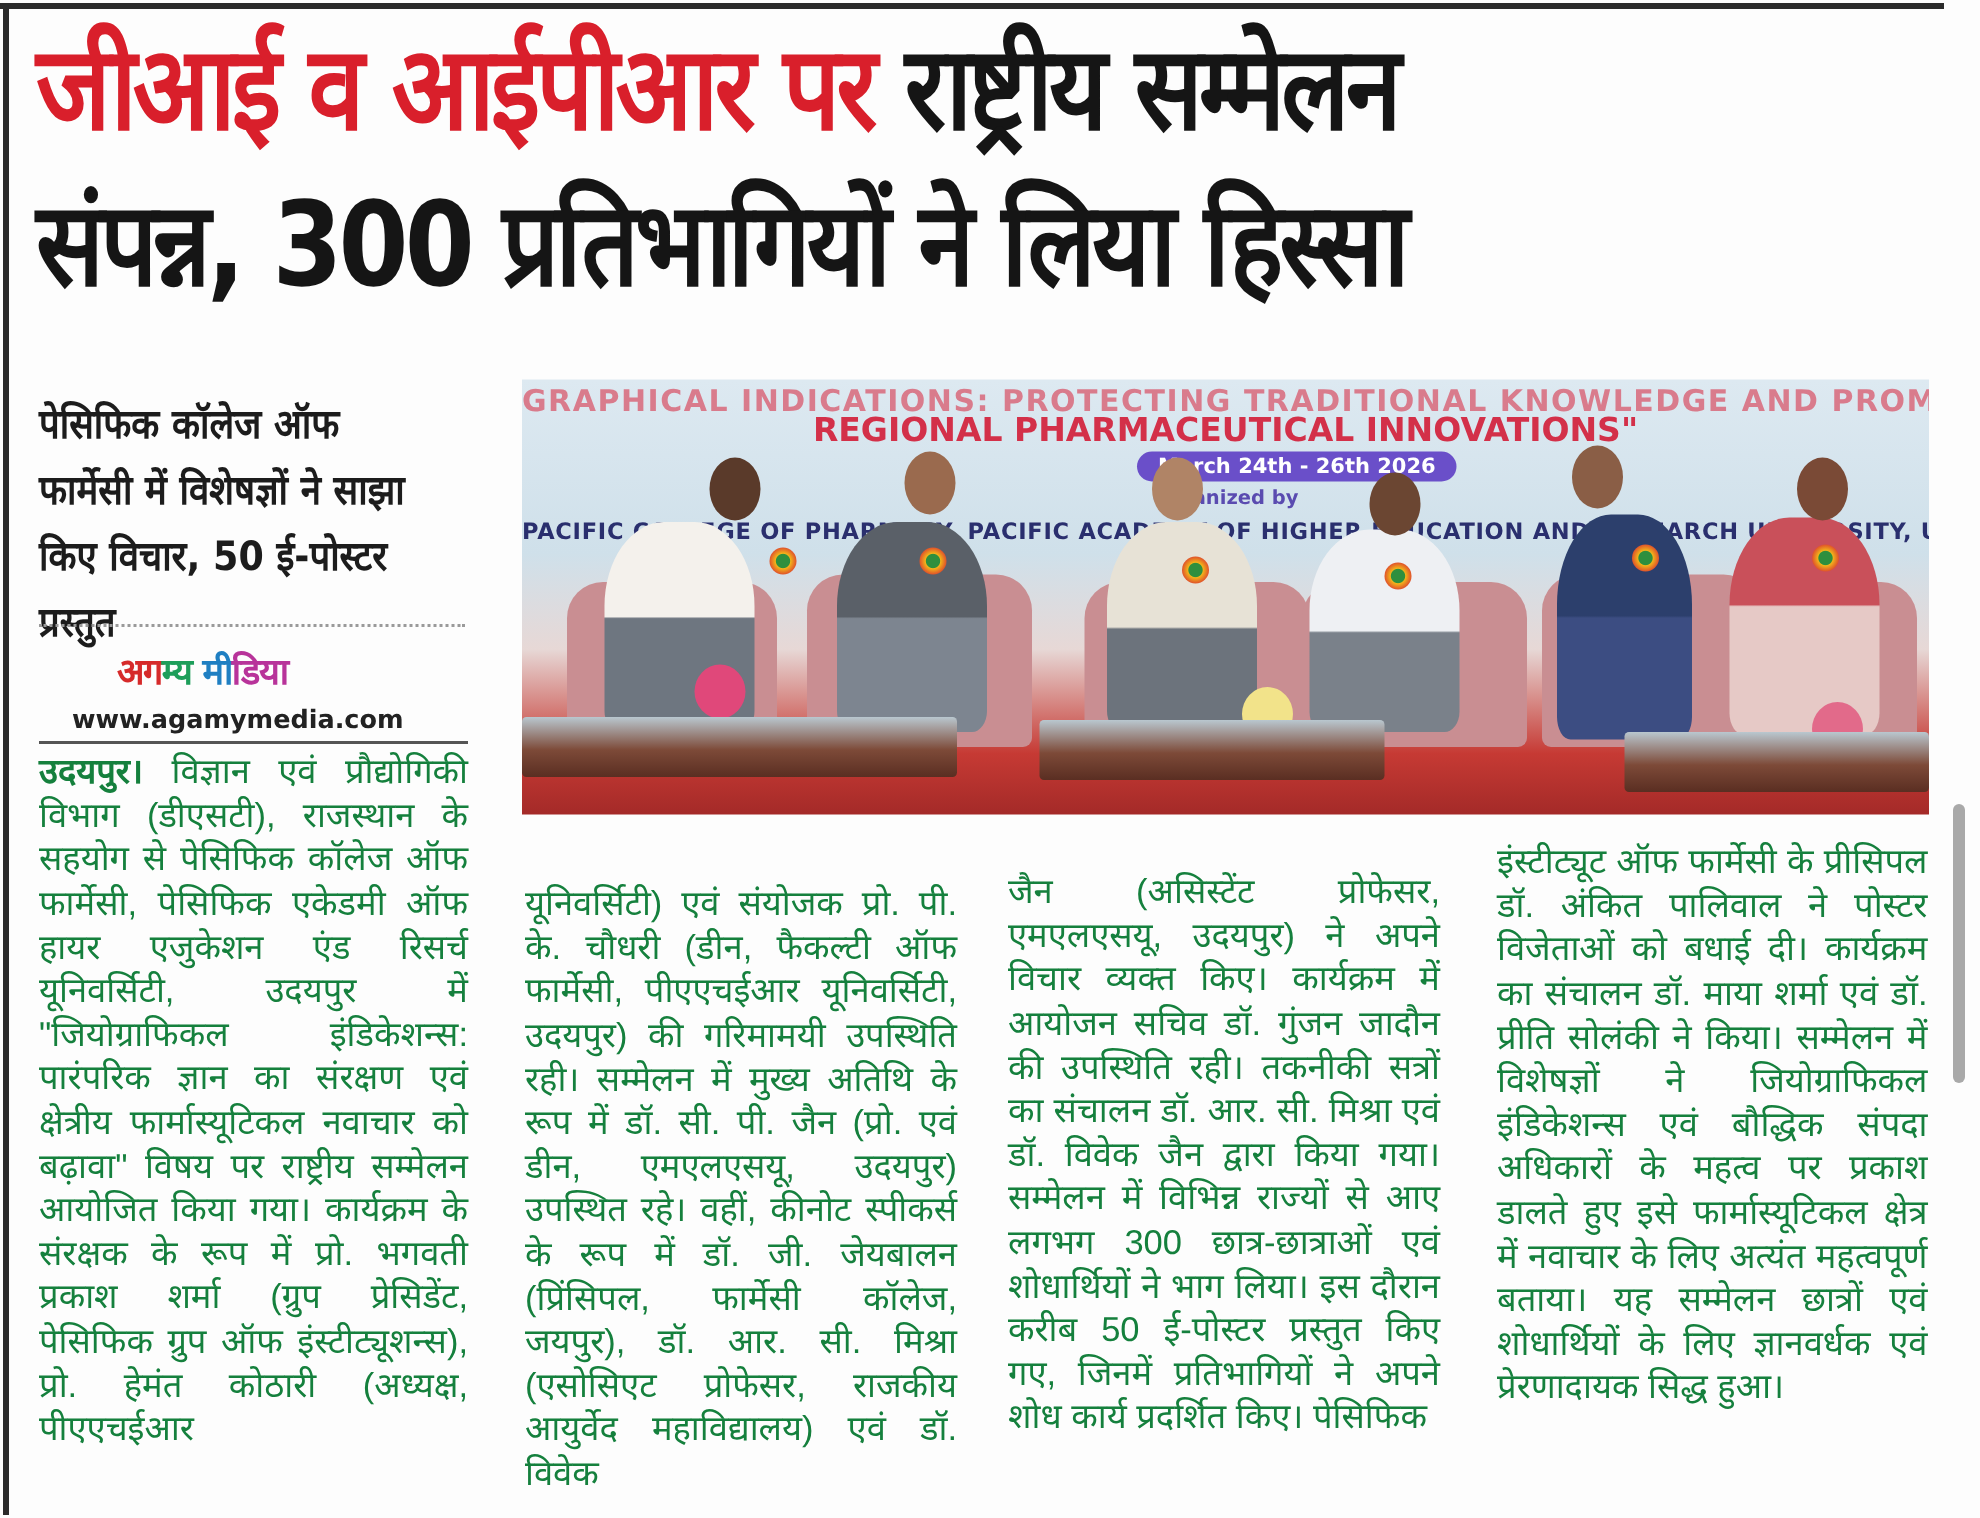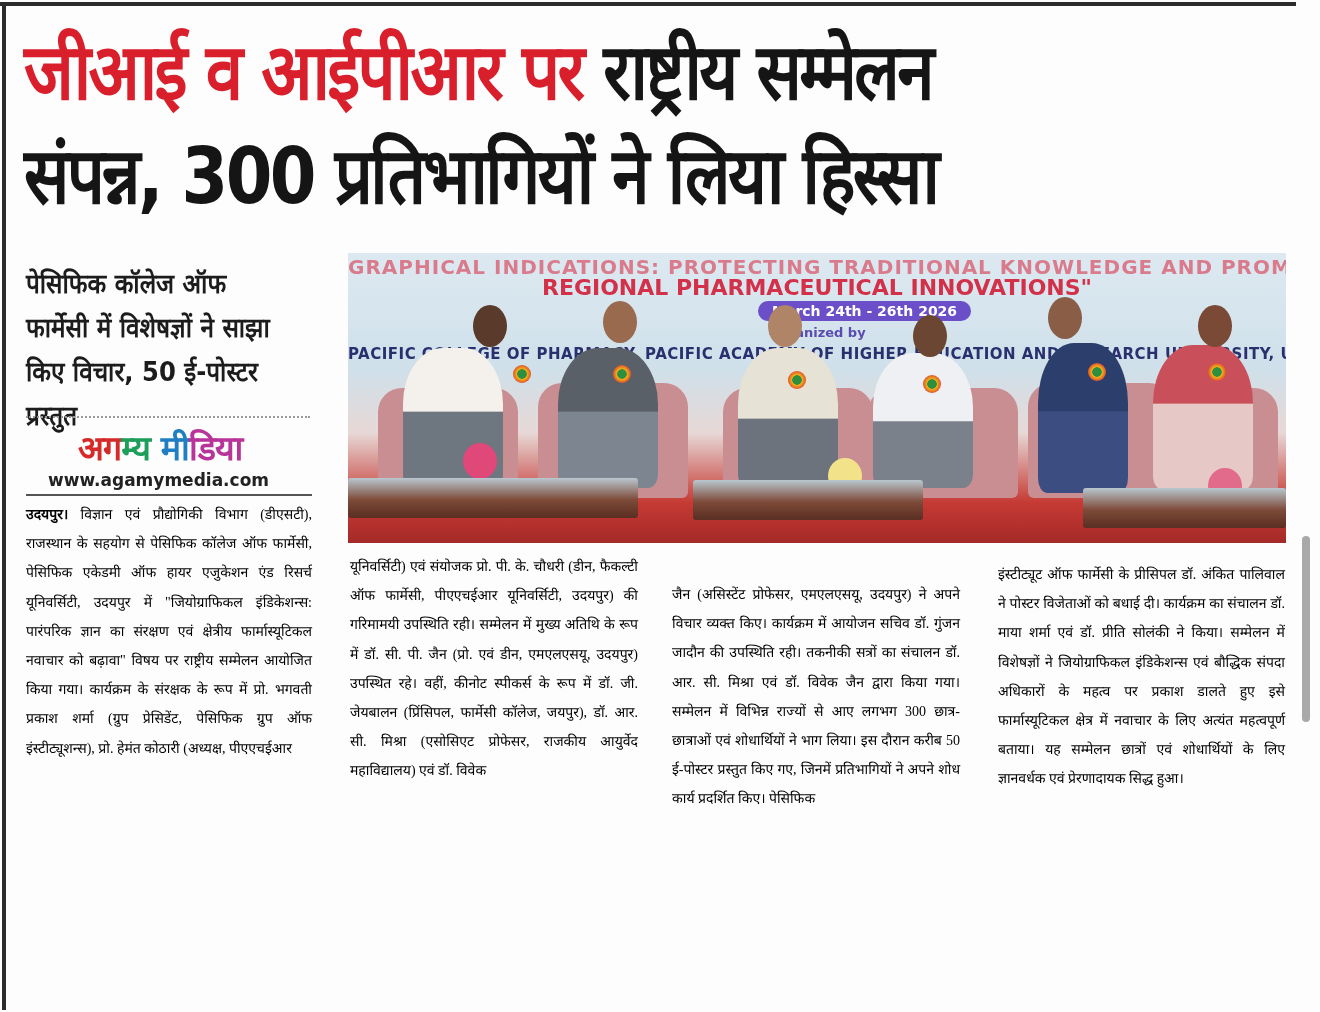--- a/index.html
+++ b/index.html
@@ -4,38 +4,38 @@
 <style>
   html, body { margin:0; padding:0; }
   body {
     width:1320px; height:1012px; overflow:hidden; position:relative;
     background:#fdfdfd; color:#1a1a1a;
     font-family:"DejaVu Sans", "Liberation Sans", sans-serif;
   }
   .top-rule { position:absolute; left:0; top:2px; width:1296px; height:4px; background:#2b2b2b; }
   .left-rule { position:absolute; left:2px; top:2px; width:4px; height:1008px; background:#2b2b2b; }
 
-  .headline { position:absolute; left:24px; top:20px; width:1270px; }
+  .headline { position:absolute; left:24px; top:8px; width:1270px; }
   .hl-line {
     font-family:"DejaVu Sans", sans-serif; font-weight:bold;
     font-size:78px; line-height:104px; letter-spacing:-3px; white-space:nowrap;
     transform:scaleX(0.86); transform-origin:left top;
   }
   .hl-red { color:#d91f2b; }
   .hl-black { color:#151515; }
 
   .subhead {
     position:absolute; left:26px; top:262px; width:290px;
     font-family:"DejaVu Sans", sans-serif; font-weight:bold;
     font-size:27px; line-height:44px; color:#1c1c1c;
     transform:scaleX(0.9); transform-origin:left top;
   }
   .dotted { position:absolute; left:26px; top:416px; width:284px; border-top:2px dotted #9a9a9a; }
   .logo {
-    position:absolute; left:78px; top:428px; font-weight:bold; font-size:34px; line-height:40px;
+    position:absolute; left:78px; top:428px; font-weight:bold; font-size:24px; line-height:40px;
     font-family:"DejaVu Sans", sans-serif; letter-spacing:-1px;text-align:center;
   }
   .logo .c1{color:#d62a2a}.logo .c2{color:#1d9e5a}.logo .c3{color:#1f7fc2}.logo .c4{color:#b8339a}
   .site {
     position:absolute; left:48px; top:470px; font-weight:bold; font-size:17px; color:#222;
     font-family:"DejaVu Sans", sans-serif;
   }
   .site-rule { position:absolute; left:26px; top:494px; width:286px; border-top:2px solid #555; }
 
   .photo {
@@ -52,24 +52,24 @@
     font-size:13px; font-weight:bold; }
   .banner-l3 { position:absolute; left:0; top:92px; width:938px; text-align:center; color:#2a2f6e;
     font-size:15px; font-weight:bold; white-space:nowrap; letter-spacing:.5px; }
   .sofa { position:absolute; background:#c98e92; border-radius:24px 24px 6px 6px; }
   .person { position:absolute; border-radius:40% 40% 10% 10%; }
   .head { position:absolute; width:34px; height:42px; border-radius:50%; background:#8a5a3e; }
   .badge { position:absolute; width:18px; height:18px; border-radius:50%; background:radial-gradient(#2e8f3e 35%,#f2b21a 40%,#e0542a 70%); }
   .table { position:absolute; height:40px; background:linear-gradient(180deg,#b9c7cf,#7d4a38 55%,#5a2e22); border-radius:3px; }
   .flowers { position:absolute; width:34px; height:36px; border-radius:50%; }
 
-  .article { position:absolute; font-family:Liberation Serif, serif; font-size:14px; line-height:29.2px; color:#000000; text-align:justify; }
+  .article { position:absolute; font-family:Liberation Sans, sans-serif; font-size:23px; line-height:29.2px; color:#15803d; text-align:justify; }
   .article p { margin:0; }
   .col1 { left:26px; top:500px; width:286px; }
-  .col2 { left:350px; top:552px; width:288px; }
+  .col2 { left:350px; top:588px; width:288px; }
   .col3 { left:672px; top:580px; width:288px; }
   .col4 { left:998px; top:560px; width:287px; }
   .dateline { font-weight:bold; }
 
   .scrollbar { position:absolute; left:1302px; top:536px; width:8px; height:186px; background:#a9a9a9; border-radius:4px; }
 </style>
 </head>
 <body>
 
 <div class="top-rule"></div>

